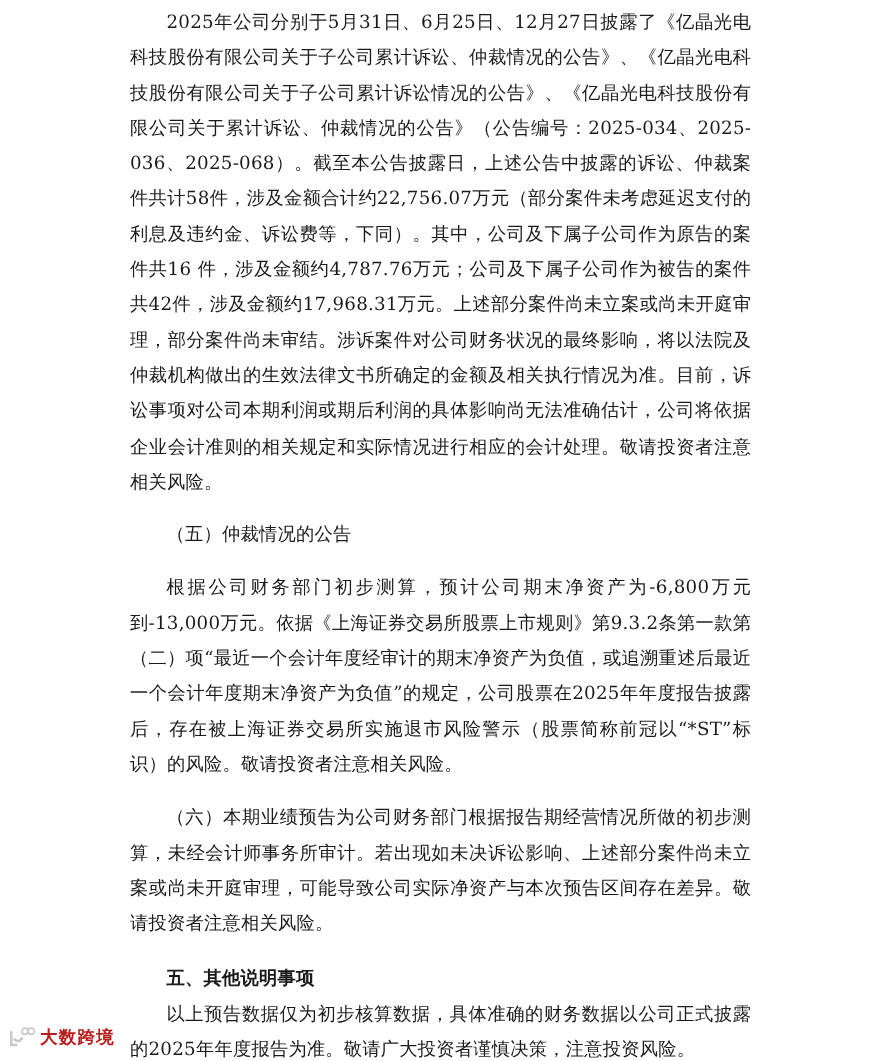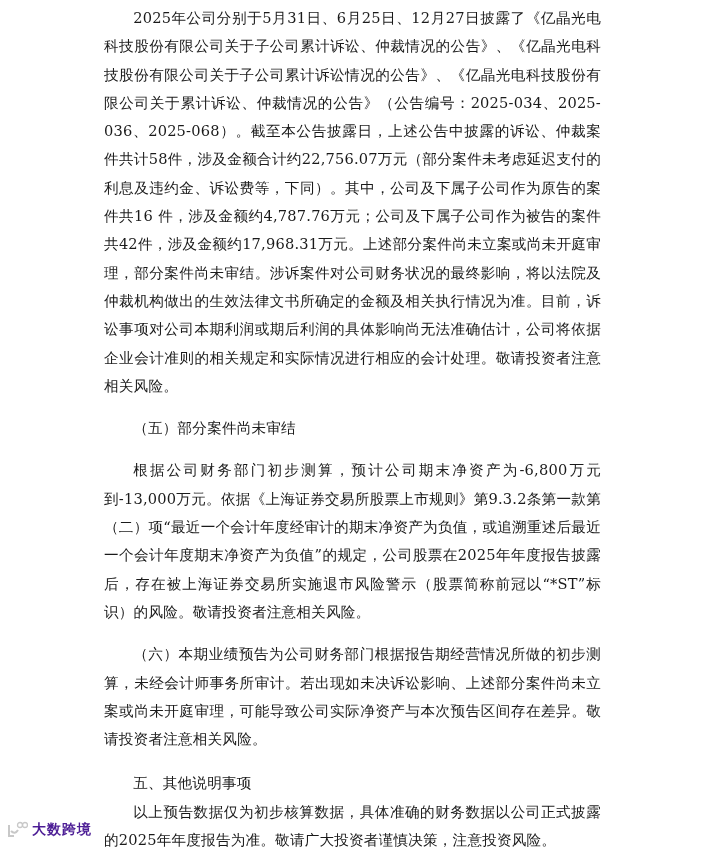--- a/index.html
+++ b/index.html
@@ -9,35 +9,35 @@
     color: #1a1a1a;
   }
   .page {
     position: absolute; left: 104px; top: 4px; width: 497px;
     font-size: 14.6px; line-height: 28.3px;
     letter-spacing: 0.2px;
   }
   .para { margin: 0; text-align: justify; text-indent: 2em; }
   .gap { margin-top: 14px; }
   .subhead { margin: 14px 0 0 0; text-indent: 2em; }
-  .section-title { margin: 16px 0 0 0; text-indent: 2em; font-weight: normal; }
+  .section-title { margin: 16px 0 0 0; text-indent: 2em; font-weight: bold; }
   .watermark {
     position: absolute; left: 6px; top: 818px; height: 24px;
     display: flex; align-items: center; gap: 4px;
     color: #c8c8c8; font-family: "DejaVu Sans", sans-serif; font-size: 14px;
   }
   .watermark .logo { width: 22px; height: 18px; }
-  .watermark .wm-text { font-weight: bold; letter-spacing: 1px; color: #4c1d95; }
+  .watermark .wm-text { font-weight: bold; letter-spacing: 1px; color: #b91c1c; }
 </style>
 </head>
 <body>
 
 <div class="page">
   <p class="para">2025年公司分别于5月31日、6月25日、12月27日披露了《亿晶光电科技股份有限公司关于子公司累计诉讼、仲裁情况的公告》、《亿晶光电科技股份有限公司关于子公司累计诉讼情况的公告》、《亿晶光电科技股份有限公司关于累计诉讼、仲裁情况的公告》（公告编号：2025-034、2025-036、2025-068）。截至本公告披露日，上述公告中披露的诉讼、仲裁案件共计58件，涉及金额合计约22,756.07万元（部分案件未考虑延迟支付的利息及违约金、诉讼费等，下同）。其中，公司及下属子公司作为原告的案件共16 件，涉及金额约4,787.76万元；公司及下属子公司作为被告的案件共42件，涉及金额约17,968.31万元。上述部分案件尚未立案或尚未开庭审理，部分案件尚未审结。涉诉案件对公司财务状况的最终影响，将以法院及仲裁机构做出的生效法律文书所确定的金额及相关执行情况为准。目前，诉讼事项对公司本期利润或期后利润的具体影响尚无法准确估计，公司将依据企业会计准则的相关规定和实际情况进行相应的会计处理。敬请投资者注意相关风险。</p>
-  <p class="subhead">（五）部分案件尚未审结</p>
+  <p class="subhead">（五）仲裁情况的公告</p>
   <p class="para gap">根据公司财务部门初步测算，预计公司期末净资产为-6,800万元到-13,000万元。依据《上海证券交易所股票上市规则》第9.3.2条第一款第（二）项“最近一个会计年度经审计的期末净资产为负值，或追溯重述后最近一个会计年度期末净资产为负值”的规定，公司股票在2025年年度报告披露后，存在被上海证券交易所实施退市风险警示（股票简称前冠以“*ST”标识）的风险。敬请投资者注意相关风险。</p>
   <p class="para gap">（六）本期业绩预告为公司财务部门根据报告期经营情况所做的初步测算，未经会计师事务所审计。若出现如未决诉讼影响、上述部分案件尚未立案或尚未开庭审理，可能导致公司实际净资产与本次预告区间存在差异。敬请投资者注意相关风险。</p>
   <p class="section-title">五、其他说明事项</p>
   <p class="para">以上预告数据仅为初步核算数据，具体准确的财务数据以公司正式披露的2025年年度报告为准。敬请广大投资者谨慎决策，注意投资风险。</p>
 
 </div>
 
 <div class="watermark">
   <svg class="logo" viewBox="0 0 22 18">
     <path d="M3 4 L3 15 L8 15" stroke="#c8c8c8" stroke-width="2" fill="none"></path>

